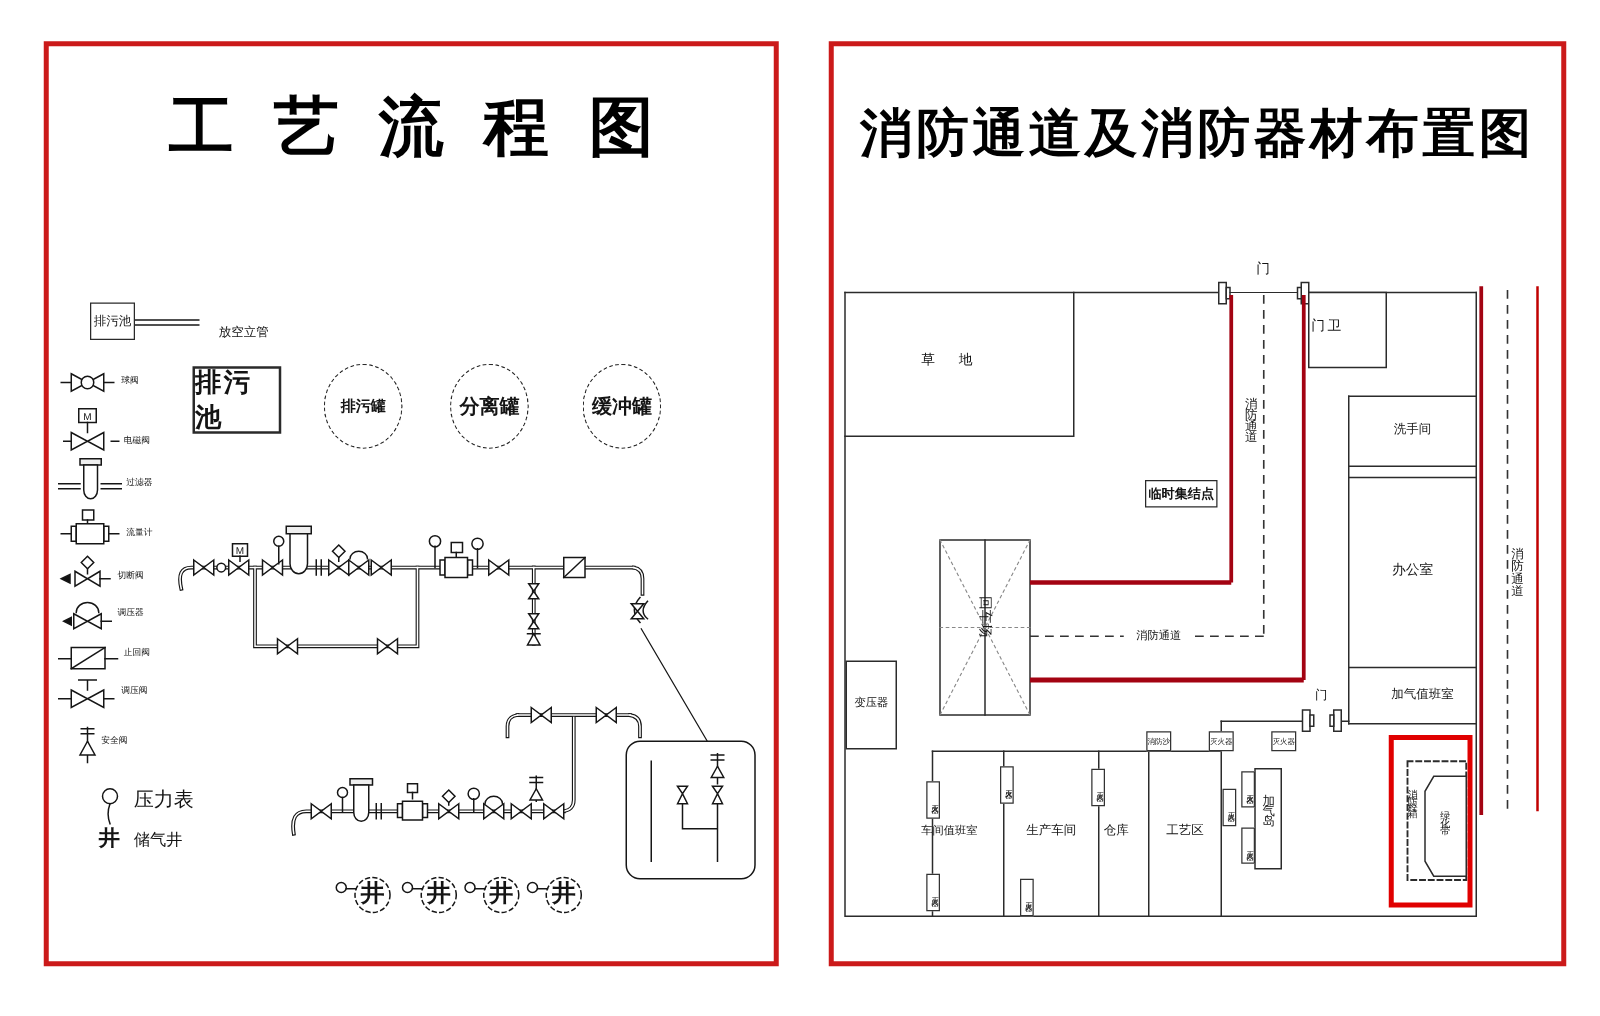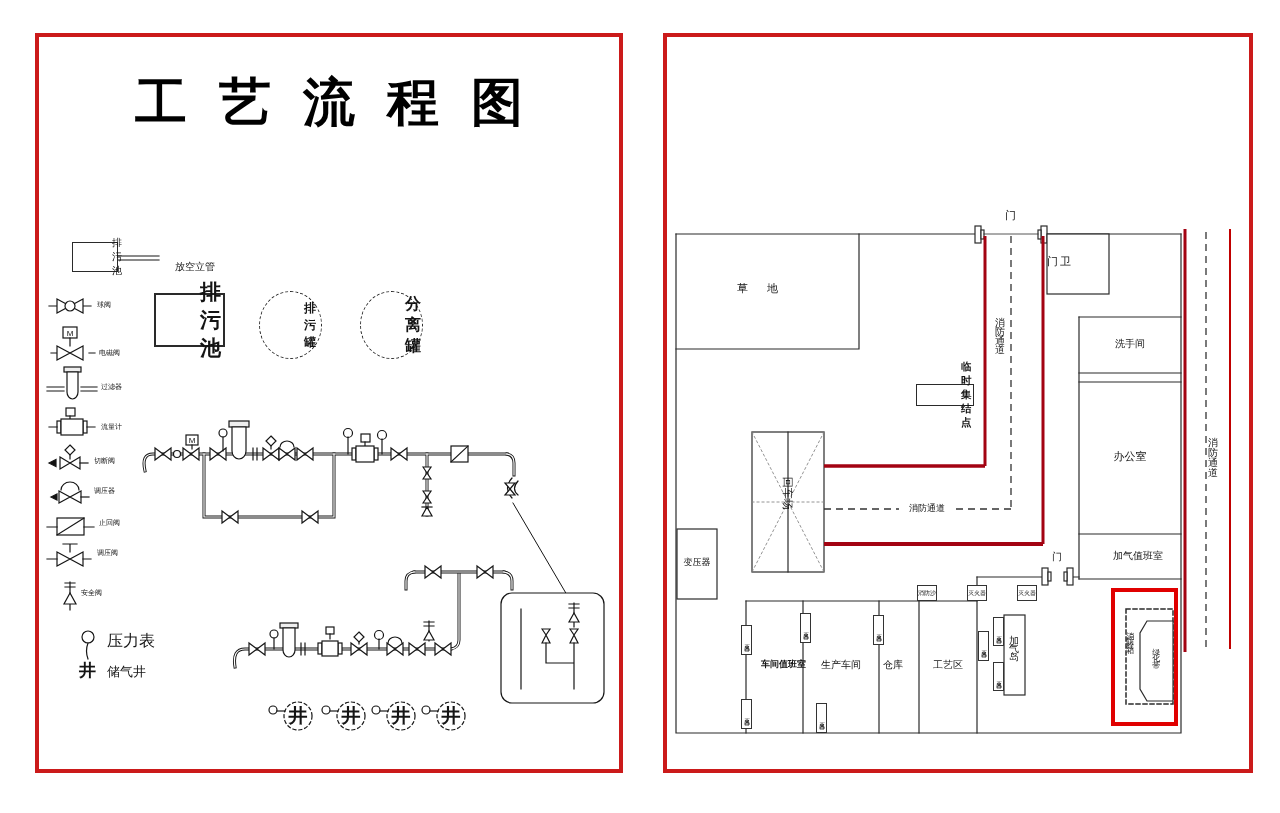--- a/index.html
+++ b/index.html
@@ -7,21 +7,21 @@
          font-family:"Liberation Sans","DejaVu Sans",sans-serif;color:#111;}
   .panel{position:absolute;top:33px;height:740px;background:#fff;border:4px solid #cb1a1a;box-sizing:border-box;}
   .panel-left{left:35px;width:588px;}
   .panel-right{left:663px;width:590px;}
   .art{position:absolute;left:0;top:0;}
   .lbl{position:absolute;white-space:nowrap;color:#141414;line-height:1.15;}
   .c{text-align:center;}
   .vtext{writing-mode:vertical-rl;text-orientation:upright;}
   .bigtitle{left:0;width:100%;text-align:center;font-weight:900;color:#000000;}
   .bx{position:absolute;border:1.5px solid #2a2a2a;background:#fff;box-sizing:border-box;
-      display:flex;align-items:center;justify-content:center;color:#141414;padding-left:44px;}
+      display:flex;align-items:center;justify-content:center;color:#141414;}
   .tank{border:1.6px dashed #2a2a2a;border-radius:50%;background:transparent;font-weight:700;}
   .well{font-weight:700;text-align:center;}
   .ext-v{writing-mode:vertical-rl;text-orientation:upright;font-size:6px;letter-spacing:1px;
          border:1px solid #333;background:#fff;box-sizing:border-box;text-align:center;padding-top:1px;}
   .ext-h{border:1px solid #333;background:#fff;box-sizing:border-box;font-size:6px;
          display:flex;align-items:center;justify-content:center;}
 </style>
 </head>
 <body>
 
@@ -230,20 +230,21 @@
 
     <div class="lbl bigtitle" style="top:36px;font-size:52px;letter-spacing:32px;text-indent:32px;">工艺流程图</div>
 
     <div class="bx" style="left:33px;top:205px;width:36px;height:30px;font-size:10px;">排污池</div>
     <div class="lbl" style="left:136px;top:212px;font-size:10px;margin-top:12px;">放空立管</div>
 
     <div class="bx" style="left:115px;top:256px;width:71px;height:54px;font-size:21px;font-weight:700;letter-spacing:2px;border-width:2px;">排污池</div>
 
     <div class="bx tank" style="left:220px;top:254px;width:63px;height:68px;font-size:12px;">排污罐</div>
     <div class="bx tank" style="left:321px;top:254px;width:63px;height:68px;font-size:16px;">分离罐</div>
+    <div class="bx tank" style="left:427px;top:254px;width:63px;height:68px;font-size:16px;">缓冲罐</div>
 
     <div class="lbl" style="left:58px;top:264px;font-size:7px;">球阀</div>
     <div class="lbl" style="left:60px;top:312px;font-size:7px;">电磁阀</div>
     <div class="lbl" style="left:62px;top:346px;font-size:7px;">过滤器</div>
     <div class="lbl" style="left:62px;top:386px;font-size:7px;">流量计</div>
     <div class="lbl" style="left:55px;top:420px;font-size:7px;">切断阀</div>
     <div class="lbl" style="left:55px;top:450px;font-size:7px;">调压器</div>
     <div class="lbl" style="left:60px;top:482px;font-size:7px;">止回阀</div>
     <div class="lbl" style="left:58px;top:512px;font-size:7px;">调压阀</div>
     <div class="lbl" style="left:42px;top:552px;font-size:7px;">安全阀</div>
@@ -309,36 +310,37 @@
 
       <g stroke="#333" stroke-width="1.3" fill="none" stroke-dasharray="7,5">
         <path d="M344,199 V472"></path>
         <path d="M157,472 H344"></path>
         <path d="M539,195 V615"></path>
       </g>
 
       <rect x="446" y="553" width="63" height="134" fill="none" stroke="#e00000" stroke-width="4"></rect>
     </svg>
 
+    <div class="lbl bigtitle" style="top:46px;font-size:42px;letter-spacing:3px;">消防通道及消防器材布置图</div>
 
     <div class="lbl" style="left:70px;top:245px;font-size:11px;letter-spacing:8px;">草 地</div>
     <div class="lbl" style="left:338px;top:172px;font-size:11px;">门</div>
-    <div class="lbl c" style="left:360px;top:218px;width:46px;font-size:11px;letter-spacing:2px;text-align:right;">门卫</div>
+    <div class="lbl c" style="left:372px;top:218px;width:46px;font-size:11px;letter-spacing:2px;">门卫</div>
     <div class="lbl vtext" style="left:327px;top:272px;font-size:10px;letter-spacing:9px;">消防通道</div>
     <div class="lbl c" style="left:232px;top:466px;width:56px;font-size:9px;background:#fff;">消防通道</div>
     <div class="bx" style="left:249px;top:347px;width:58px;height:22px;font-size:10.5px;font-weight:600;">临时集结点</div>
     <div class="lbl" style="left:104px;top:450px;font-size:11px;transform:rotate(90deg);transform-origin:center;">回车场</div>
     <div class="lbl c" style="left:10px;top:520px;width:40px;font-size:9px;">变压器</div>
     <div class="lbl c" style="left:412px;top:301px;width:102px;font-size:10px;">洗手间</div>
     <div class="lbl c" style="left:412px;top:413px;width:102px;font-size:11px;">办公室</div>
     <div class="lbl c" style="left:412px;top:513px;width:118px;font-size:10px;">加气值班室</div>
     <div class="lbl vtext" style="left:540px;top:392px;font-size:10px;letter-spacing:10px;">消防通道</div>
     <div class="lbl" style="left:385px;top:514px;font-size:10px;">门</div>
 
-    <div class="lbl c" style="left:88px;top:622px;width:57px;font-size:9px;font-weight:bold;">车间值班室</div>
+    <div class="lbl c" style="left:64px;top:622px;width:57px;font-size:9px;">车间值班室</div>
     <div class="lbl c" style="left:136px;top:622px;width:76px;font-size:10px;">生产车间</div>
     <div class="lbl c" style="left:212px;top:622px;width:28px;font-size:10px;">仓库</div>
     <div class="lbl c" style="left:252px;top:622px;width:58px;font-size:10px;text-align:center;">工艺区</div>
 
     <div class="ext-h" style="position:absolute;left:250px;top:548px;width:20px;height:16px;">消防沙</div>
     <div class="ext-h" style="position:absolute;left:300px;top:548px;width:20px;height:16px;">灭火器</div>
     <div class="ext-h" style="position:absolute;left:350px;top:548px;width:20px;height:16px;">灭火器</div>
 
     <div class="ext-v" style="position:absolute;left:74px;top:588px;width:11px;height:30px;">灭火器</div>
     <div class="ext-v" style="position:absolute;left:74px;top:662px;width:11px;height:30px;">灭火器</div>

